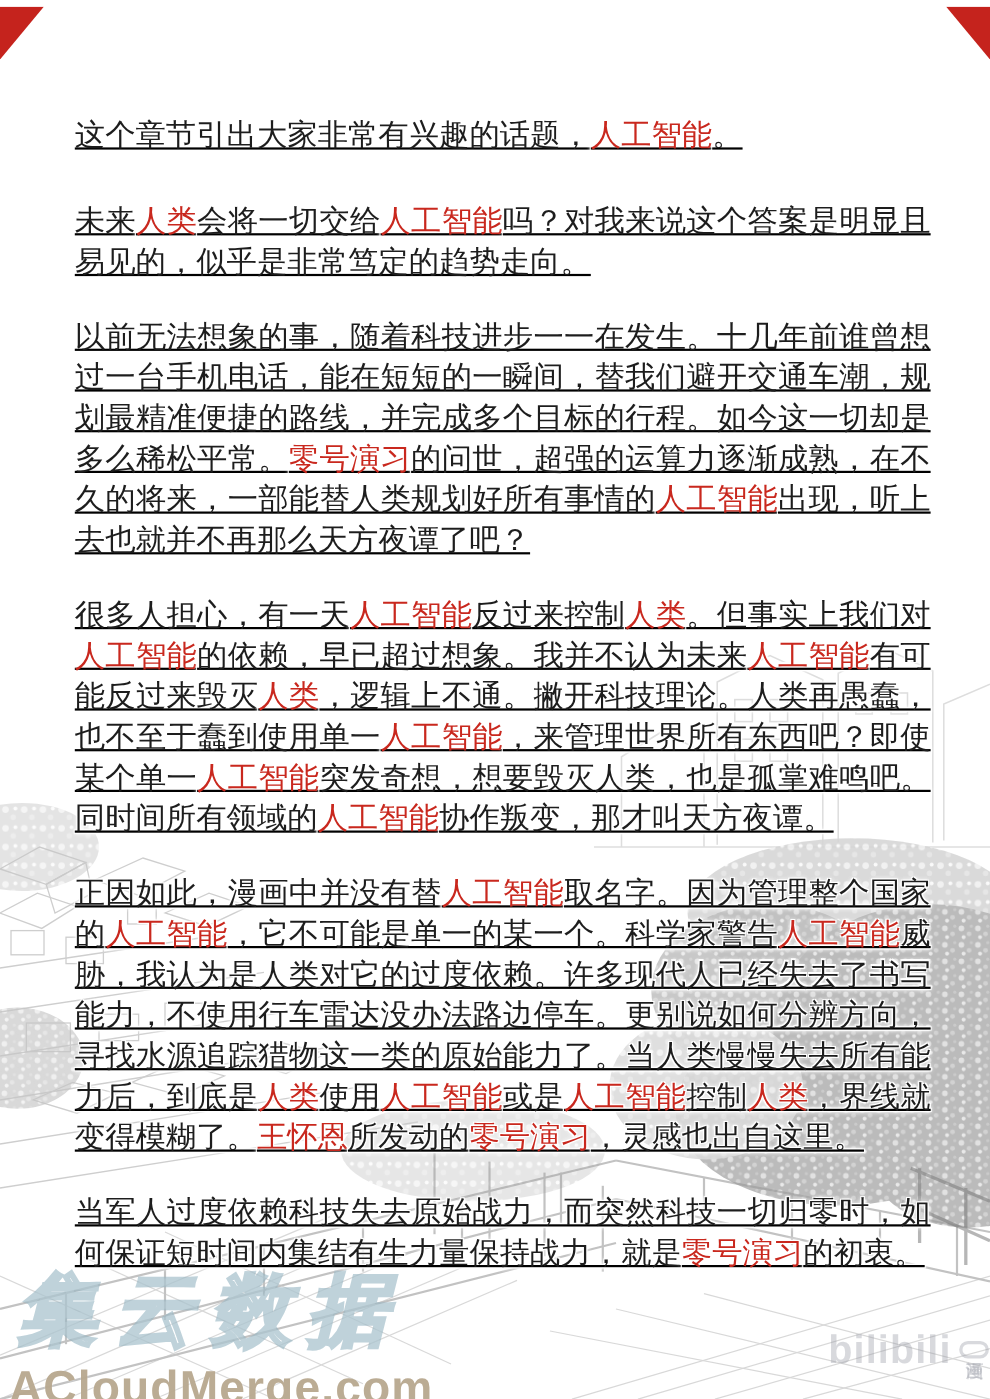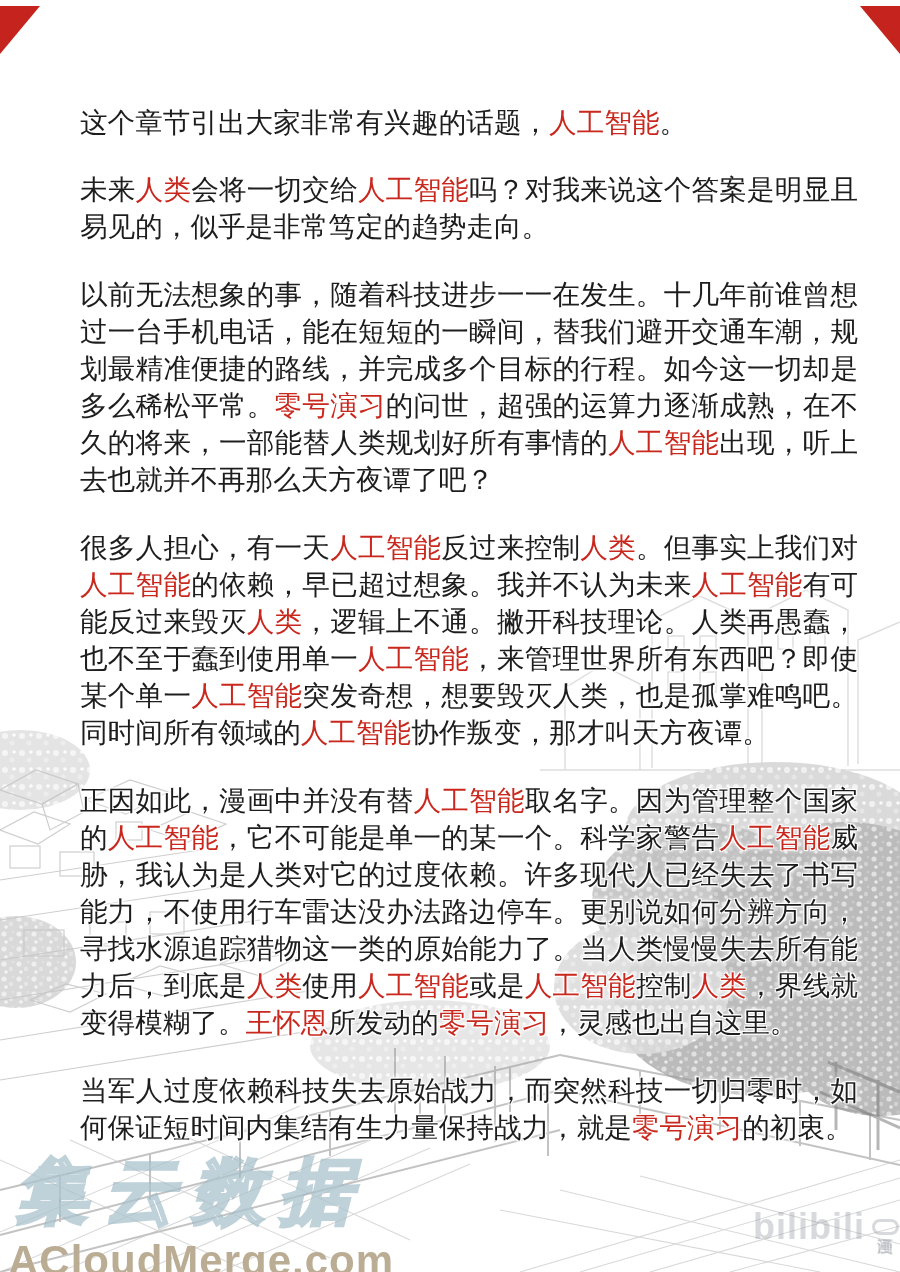--- a/index.html
+++ b/index.html
@@ -8,31 +8,31 @@
     font-family:"Liberation Sans","DejaVu Sans",sans-serif;
   }
   .page{position:absolute;inset:0;}
   .bg{position:absolute;left:0;top:0;z-index:1;}
   
   .corner{position:absolute;width:40px;height:48px;background:var(--red,#c5231d);z-index:2;}
   .corner-l{left:0;top:6px;clip-path:polygon(0 0,100% 0,0 100%);}
   .corner-r{right:0;top:6px;clip-path:polygon(0 0,100% 0,100% 100%);}
   
   .content{
-    position:absolute;left:80px;top:104px;width:778px;z-index:3;
+    position:absolute;left:68px;top:104px;width:778px;z-index:3;text-decoration:underline;
   }
   .para{
     margin:0;font-size:27.6px;line-height:37px;font-weight:500;
     color:var(--ink,#1d1d1d);text-align:justify;text-align-last:left;
     letter-spacing:0;
     text-shadow:-1px -1px 0 #fff,1px -1px 0 #fff,-1px 1px 0 #fff,1px 1px 0 #fff,
                 0 0 5px #fff,0 0 5px #fff;
   }
   .para + .para{margin-top:31px;}
-  .para:nth-of-type(2){margin-top:30px;}
+  .para:nth-of-type(2){margin-top:41px;}
   .hl{color:var(--hl,#c9281e);}
   
   .wm-big{
     position:absolute;left:16px;top:1136px;z-index:2;white-space:nowrap;
     font-size:72px;line-height:110px;font-weight:900;letter-spacing:16px;
     color:rgba(255,255,255,0.38);
     font-style:italic;
     -webkit-text-stroke:3px var(--wm-blue-t,rgba(151,183,196,0.62));
   }
   .wm-site{

